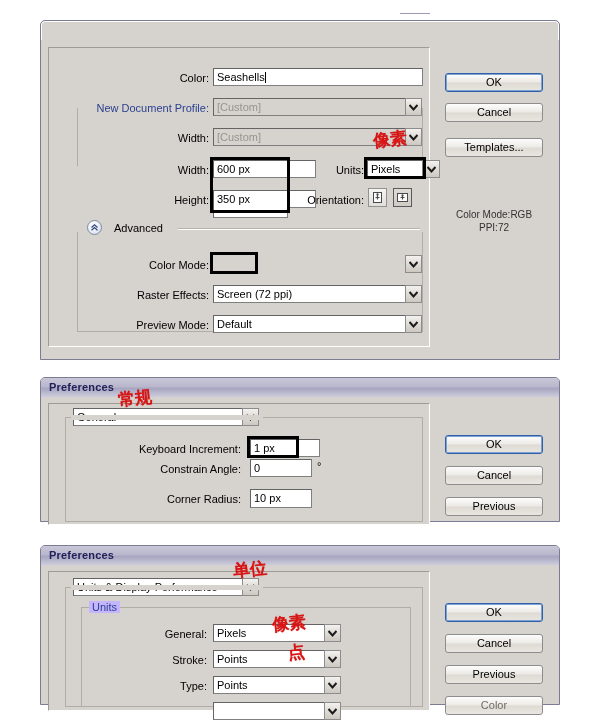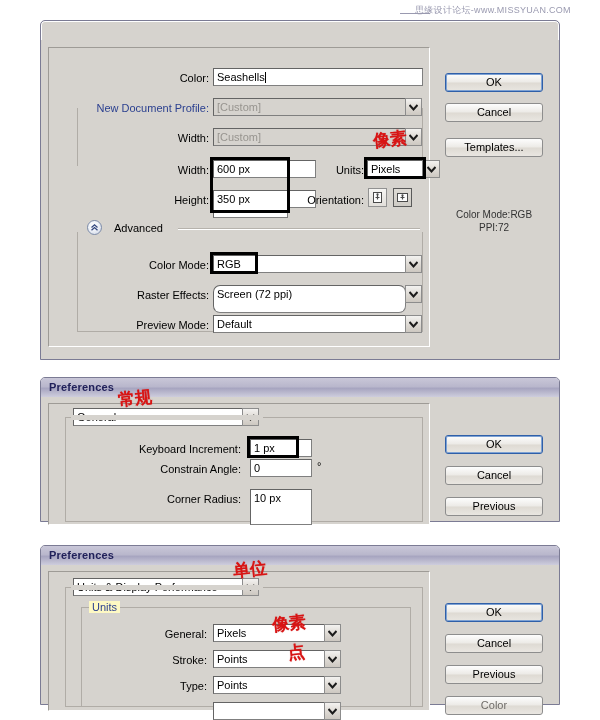--- a/index.html
+++ b/index.html
@@ -134,21 +134,21 @@
   
   .groupbox {
     position: absolute;
     border: 1px solid #b0aca6;
     box-sizing: border-box;
   }
   .groupbox-title {
     position: absolute;
     font-size: 11px;
     color: #2a3f8f;
-    background: #fef9c3;
+    background: #c4b5fd;
     padding: 0 3px;
     white-space: nowrap;
   }
 
   
   .disclosure {
     position: absolute;
     width: 15px; height: 15px;
     border-radius: 50%;
     background: radial-gradient(circle at 40% 35%, #ffffff 0%, #eef1f7 45%, #c9d2e4 100%);
@@ -205,21 +205,20 @@
     line-height: 13px;
     white-space: pre-line;
   }
 </style>
 </head>
 <body>
 
 <div id="root">
 
   <div class="wm-rule"></div>
-  <div class="watermark">思缘设计论坛-www.MISSYUAN.COM</div>
 
   <div class="dialog" style="left:40px; top:20px; width:520px; height:340px;">
     <div class="dlg-body">
 
       <div class="inner-panel" style="left:7px; top:7px; width:382px; height:300px;"></div>
 
       <div class="lbl" style="left:100px; top:32px; width:68px;">Color:</div>
       <div class="field caret" style="left:172px; top:28px; width:210px; height:18px;">Seashells</div>
 
       <div class="lbl blue" style="left:30px; top:62px; width:138px;">New Document Profile:</div>
@@ -278,29 +277,28 @@
           <path d="M1.5 4.5 L4.5 1.8 L7.5 4.5" stroke="#33487f" stroke-width="1.3" fill="none"></path>
           <path d="M1.5 7.2 L4.5 4.5 L7.5 7.2" stroke="#33487f" stroke-width="1.3" fill="none"></path>
         </svg>
       </div>
       <div class="lbl left" style="left:73px; top:182px;">Advanced</div>
       <div class="rule-line" style="left:137px; top:188px; width:242px;"></div>
 
       <div class="groupbox" style="left:36px; top:192px; width:346px; height:100px; border-top:none;"></div>
 
       <div class="lbl" style="left:90px; top:219px; width:78px;">Color Mode:</div>
-      <div class="field" style="left:172px; top:215px; width:193px; height:18px;">RGB</div>
       <div class="combo-arrow" style="left:364px; top:215px; height:18px;">
         <svg width="9" height="7" viewBox="0 0 9 7">
             <path d="M0.5 1 L4.5 5.5 L8.5 1" stroke="#1b1b1b" stroke-width="2" fill="none"></path>
           </svg>
       </div>
 
       <div class="lbl" style="left:80px; top:249px; width:88px;">Raster Effects:</div>
-      <div class="field" style="left:172px; top:245px; width:193px; height:28px;border-radius:7px;">Screen (72 ppi)</div>
+      <div class="field" style="left:172px; top:245px; width:193px; height:18px;">Screen (72 ppi)</div>
       <div class="combo-arrow" style="left:364px; top:245px; height:18px;">
         <svg width="9" height="7" viewBox="0 0 9 7">
             <path d="M0.5 1 L4.5 5.5 L8.5 1" stroke="#1b1b1b" stroke-width="2" fill="none"></path>
           </svg>
       </div>
 
       <div class="lbl" style="left:80px; top:279px; width:88px;">Preview Mode:</div>
       <div class="field" style="left:172px; top:275px; width:193px; height:18px;">Default</div>
       <div class="combo-arrow" style="left:364px; top:275px; height:18px;">
         <svg width="9" height="7" viewBox="0 0 9 7">
@@ -335,28 +333,28 @@
       <div class="combo-arrow" style="left:201px; top:11px; height:18px;">
         <svg width="9" height="7" viewBox="0 0 9 7">
             <path d="M0.5 1 L4.5 5.5 L8.5 1" stroke="#1b1b1b" stroke-width="2" fill="none"></path>
           </svg>
       </div>
 
       <div class="groupbox" style="left:24px; top:20px; width:358px; height:105px;"></div>
       <div style="position:absolute;left:30px;top:18px;width:192px;height:5px;background:#d6d3ce;"></div>
 
       <div class="lbl" style="left:60px; top:46px; width:140px;">Keyboard Increment:</div>
-      <div class="field" style="left:209px; top:42px; width:62px; height:18px;">1 px</div>
+      <div class="field" style="left:209px; top:42px; width:70px; height:18px;">1 px</div>
 
       <div class="lbl" style="left:60px; top:66px; width:140px;">Constrain Angle:</div>
       <div class="field" style="left:209px; top:62px; width:62px; height:18px;">0</div>
       <div class="lbl left" style="left:276px; top:63px;">°</div>
 
       <div class="lbl" style="left:60px; top:96px; width:140px;text-align:right;">Corner Radius:</div>
-      <div class="field" style="left:209px; top:92px; width:62px; height:36px;">10 px</div>
+      <div class="field" style="left:209px; top:92px; width:62px; height:19px;">10 px</div>
 
       <div class="btn default" style="left:404px; top:38px; width:98px; height:19px;">OK</div>
       <div class="btn" style="left:404px; top:69px; width:98px; height:19px;">Cancel</div>
       <div class="btn" style="left:404px; top:100px; width:98px; height:19px;">Previous</div>
     </div>
 
     <div class="hl-box" style="left:206px; top:58px; width:52px; height:22px;"></div>
   </div>
 
   <div class="cn-note" style="left:118px; top:387px; font-size:17px;">常规</div>

